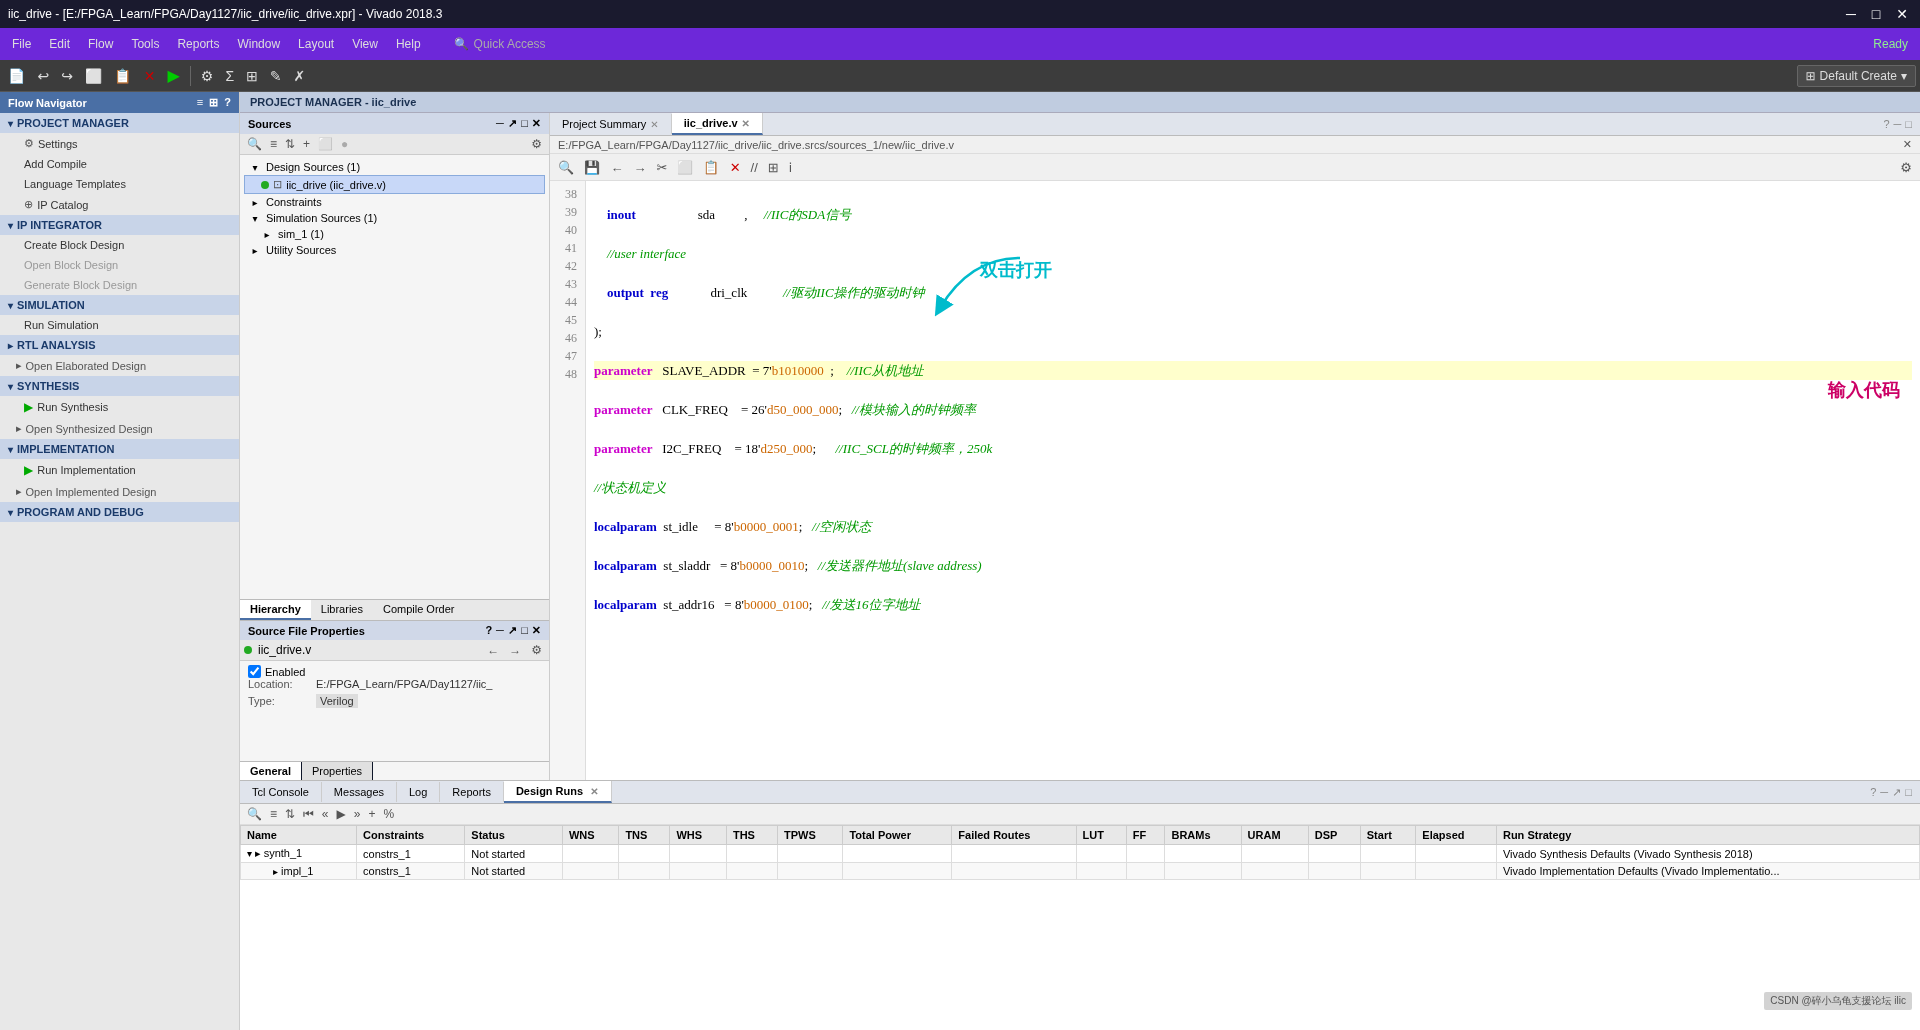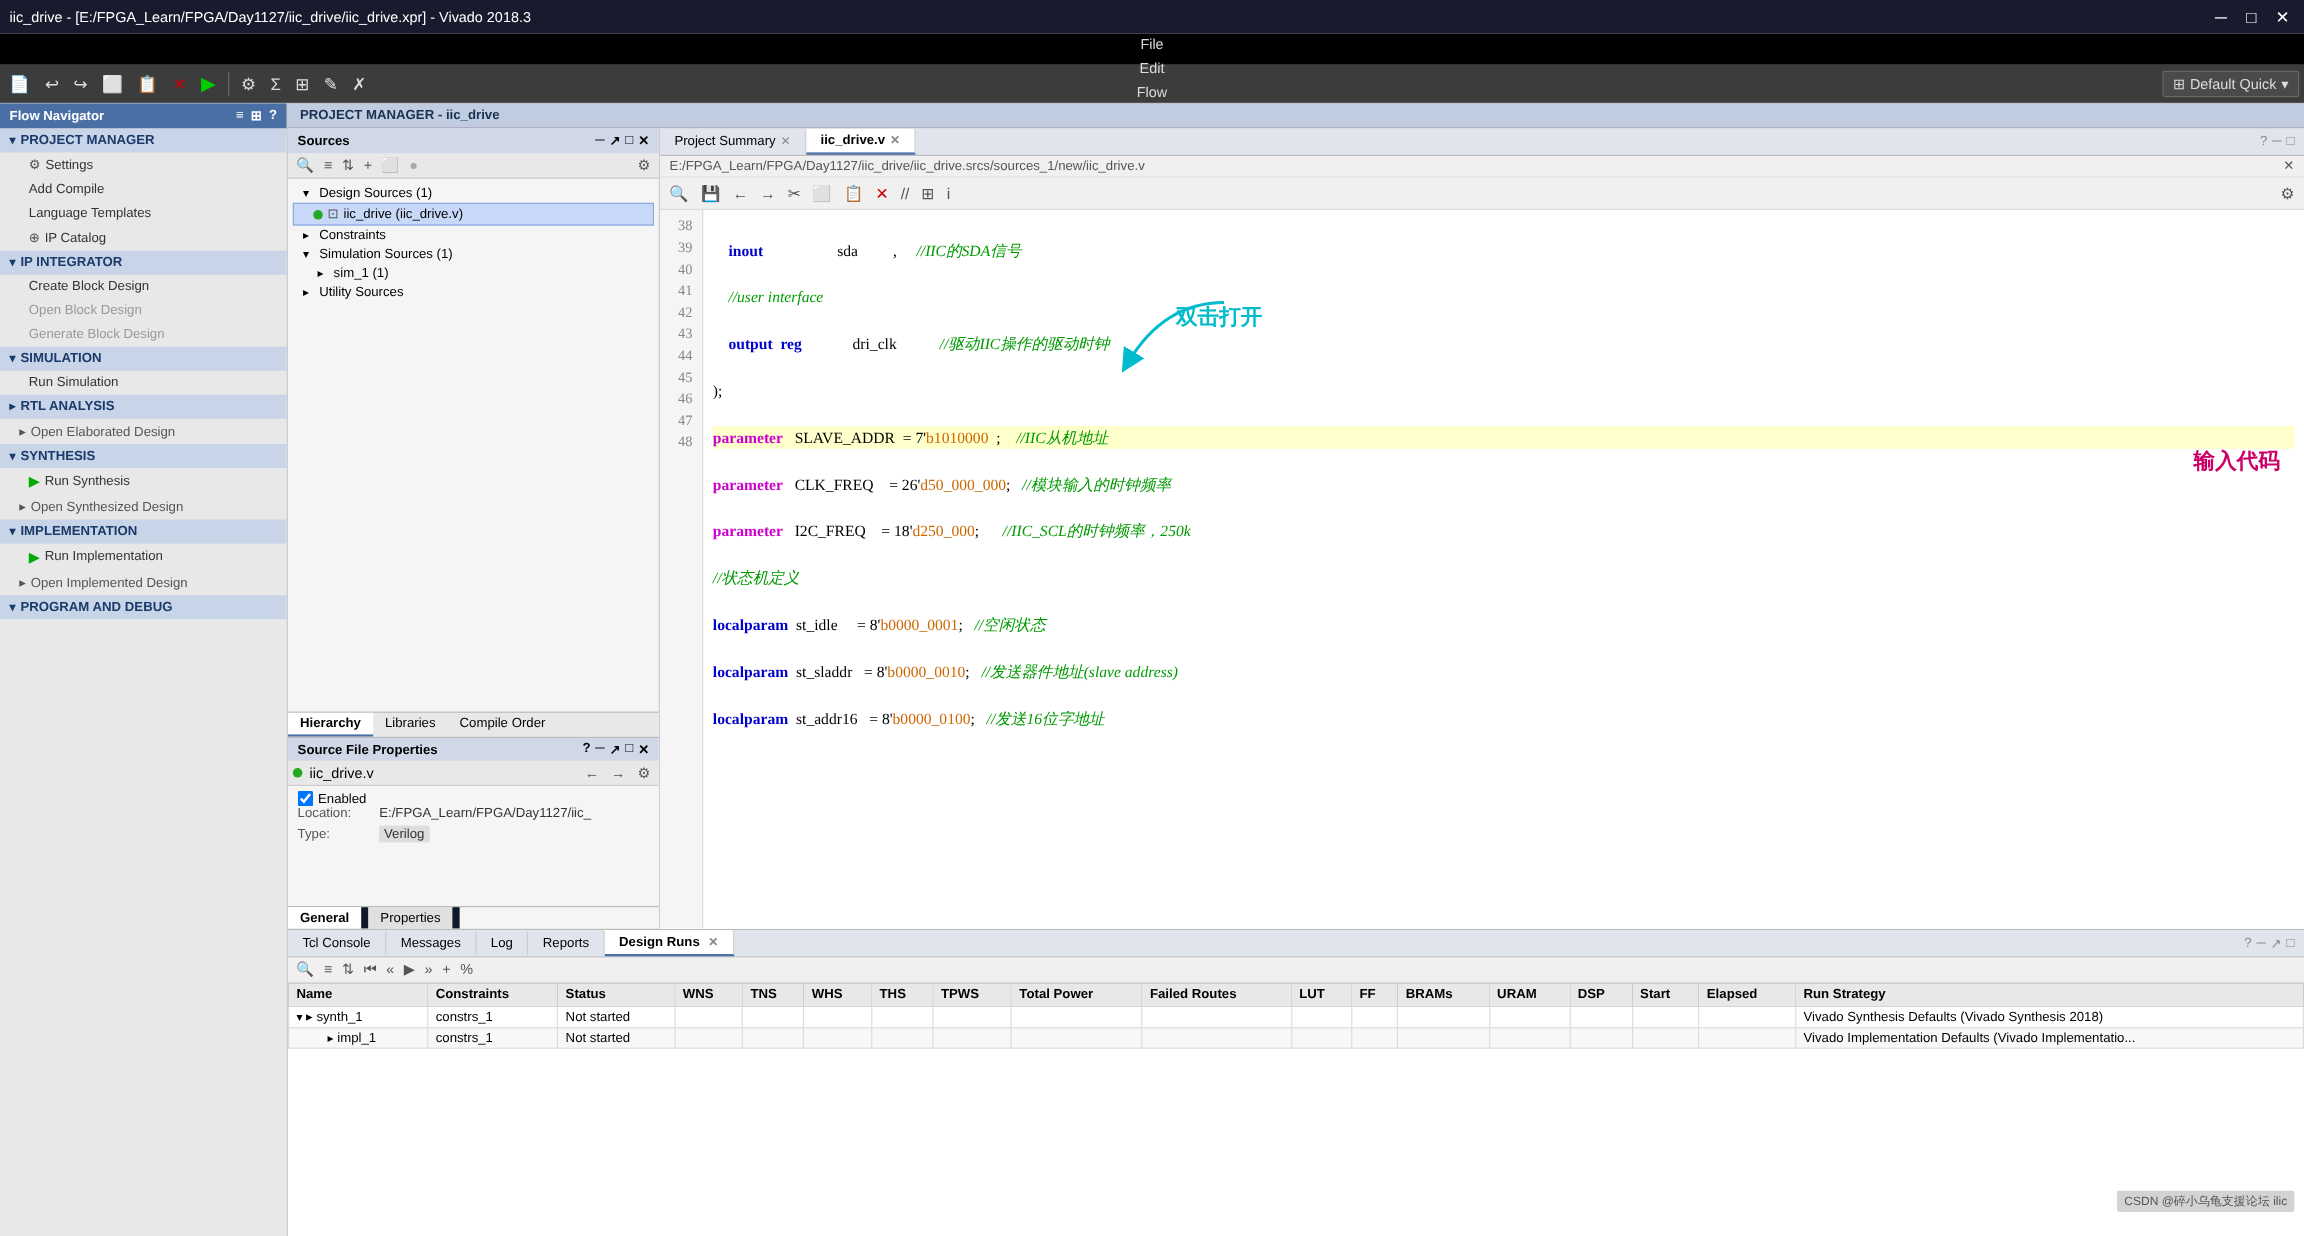--- a/index.html
+++ b/index.html
@@ -4,21 +4,21 @@
   <style>
     * { box-sizing: border-box; margin: 0; padding: 0; }
     body { font-family: 'Segoe UI', Arial, sans-serif; font-size: 12px; background: #f0f0f0; overflow: hidden; width: 1920px; height: 1030px; }
 
     
     #title-bar { background: #1a1a2e; color: #fff; height: 28px; display: flex; align-items: center; justify-content: space-between; padding: 0 8px; font-size: 12px; }
     #title-bar .win-controls { display: flex; gap: 8px; }
     #title-bar .win-btn { background: none; border: none; color: #fff; cursor: pointer; font-size: 14px; padding: 0 4px; }
 
     
-    #menu-bar { background: #000000; color: #ddd; height: 26px; display: flex; align-items: center; padding: 0 4px; gap: 2px; flex-direction: column; }
+    #menu-bar { background: #6d28d9; color: #ddd; height: 26px; display: flex; align-items: center; padding: 16px 4px; gap: 2px; }
     .menu-item { padding: 2px 8px; cursor: pointer; border-radius: 2px; font-size: 12px; }
     .quick-access { margin-left: 20px; display: flex; align-items: center; color: #aaa; font-size: 12px; }
     .quick-access span { margin-left: 4px; }
     .ready-status { margin-left: auto; color: #90ee90; font-size: 12px; padding-right: 8px; }
 
     
     #toolbar { background: #3c3c3c; height: 32px; display: flex; align-items: center; padding: 0 4px; gap: 4px; border-bottom: 1px solid #555; }
     .toolbar-btn { background: none; border: none; color: #ddd; cursor: pointer; padding: 2px 4px; font-size: 14px; border-radius: 2px; }
     .toolbar-sep { width: 1px; height: 20px; background: #666; margin: 0 2px; }
     .toolbar-run { color: #00cc00; font-size: 16px; }
@@ -58,21 +58,21 @@
 
     
     #src-props { height: 160px; border-top: 1px solid #bbb; background: #f5f5f5; display: flex; flex-direction: column; }
     #src-props-header { background: #d0d8e8; padding: 3px 8px; font-size: 11px; font-weight: bold; display: flex; align-items: center; justify-content: space-between; }
     #src-props-content { overflow-y: auto; padding: 4px 8px; font-size: 11px; flex: 1; }
     .prop-row { display: flex; align-items: center; gap: 8px; margin-bottom: 4px; }
     .prop-label { color: #555; min-width: 60px; }
     .prop-value { color: #333; }
     .checkbox-row { display: flex; align-items: center; gap: 4px; }
     #src-tabs { display: flex; gap: 0; border-top: 1px solid #bbb; }
-    .src-tab { padding: 3px 10px; font-size: 11px; cursor: pointer; background: #e0e0e0; border-right: 6px solid #0f172a; }
+    .src-tab { padding: 3px 10px; font-size: 11px; cursor: pointer; background: #e0e0e0; border-right: 1px solid #0f172a; }
     .src-tab.active { background: #fff; border-bottom: none; font-weight: bold; }
     #hierarchy-tabs { display: flex; gap: 0; border-top: 1px solid #bbb; background: #e8e8e8; }
     .hier-tab { padding: 3px 10px; font-size: 11px; cursor: pointer; }
     .hier-tab.active { background: #fff; font-weight: bold; border-bottom: 2px solid #4a6fa5; }
 
     
     #code-editor { flex: 1; display: flex; flex-direction: column; background: #fff; overflow: hidden; }
     #editor-tabs { display: flex; align-items: center; background: #e0e4ec; border-bottom: 1px solid #bbb; }
     .editor-tab { padding: 4px 12px; font-size: 11px; cursor: pointer; border-right: 1px solid #ccc; display: flex; align-items: center; gap: 4px; }
     .editor-tab.active { background: #fff; border-bottom: 2px solid #4a6fa5; font-weight: bold; }
@@ -152,21 +152,21 @@
   <button class="toolbar-btn" title="Delete" style="color:#cc0000">✕</button>
   <button class="toolbar-btn toolbar-run" title="Run">▶</button>
   <div class="toolbar-sep"></div>
   <button class="toolbar-btn" title="Settings">⚙</button>
   <button class="toolbar-btn" title="Sum">Σ</button>
   <button class="toolbar-btn" title="Constraint">⊞</button>
   <button class="toolbar-btn" title="Edit">✎</button>
   <button class="toolbar-btn" title="Cross">✗</button>
   <div class="default-layout-btn">
     <span>⊞</span>
-    <span>Default Quick</span>
+    <span>Default Create</span>
     <span>▾</span>
   </div>
 </div>
 
 <div id="main">
 
   <div id="flow-nav">
     <div id="flow-nav-header">
       <span>Flow Navigator</span>
       <span style="display:flex;gap:6px;">

